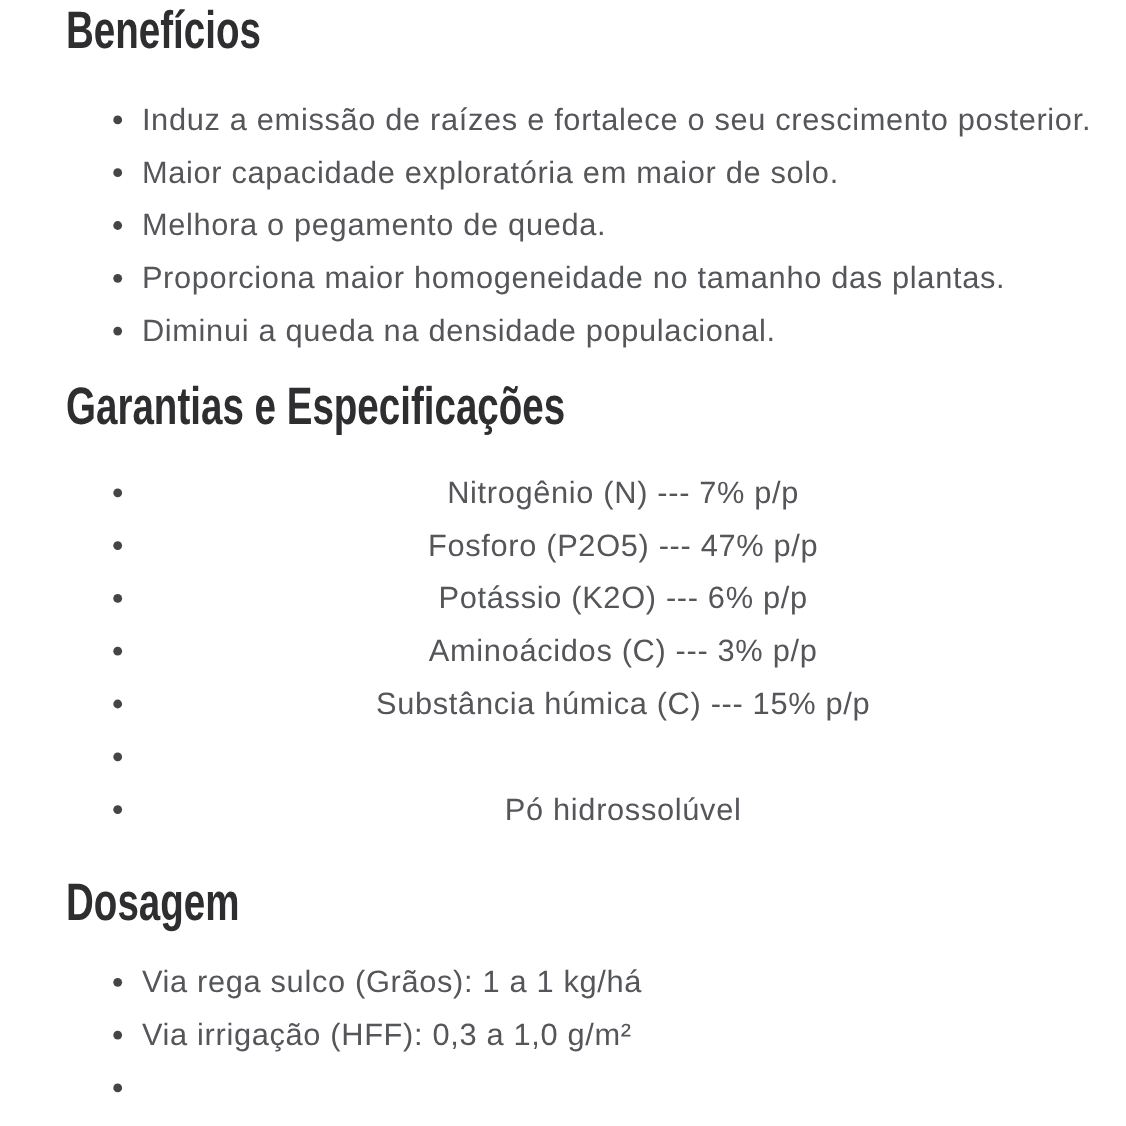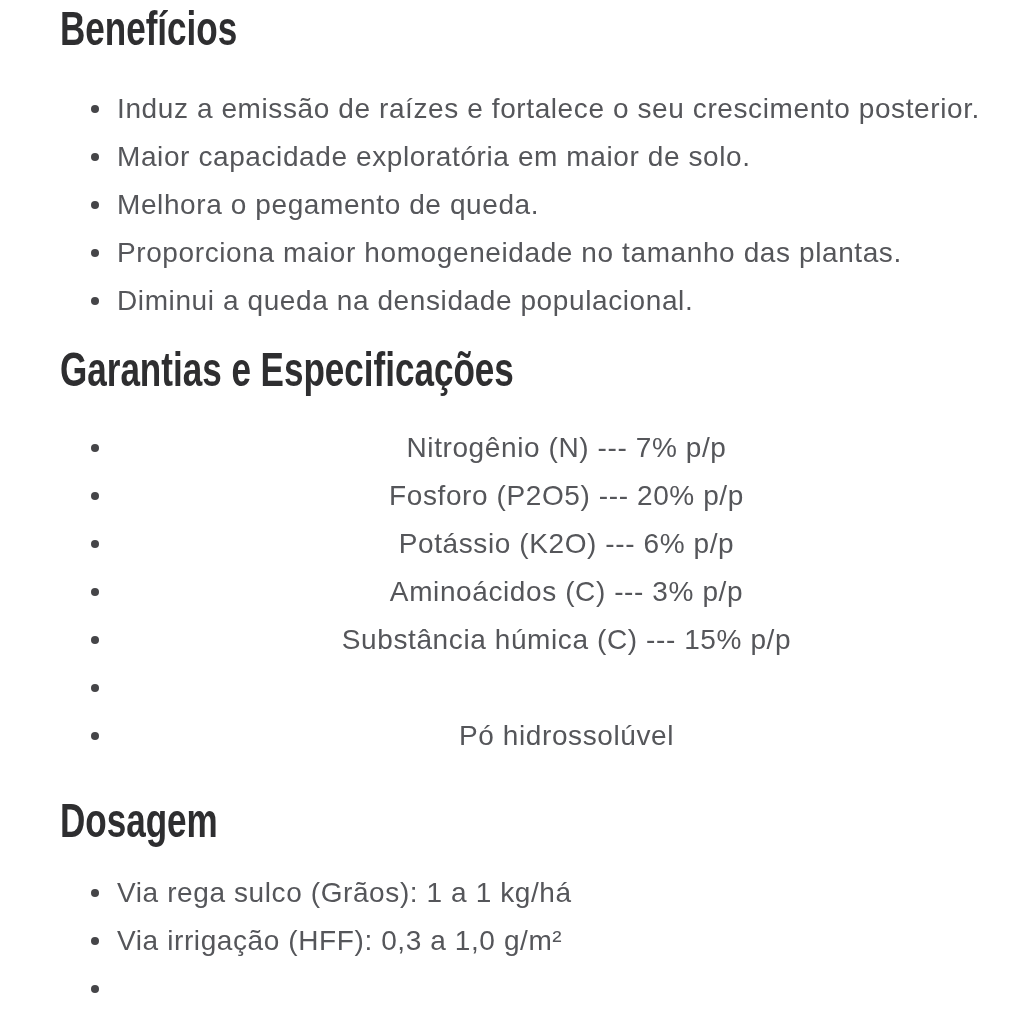--- a/index.html
+++ b/index.html
@@ -28,21 +28,21 @@
     color: #2e2e30;
     letter-spacing: 0;
     white-space: nowrap;
     transform: scaleX(0.73);
     transform-origin: 0 50%;
   }
   .heading.h-garantias { margin-top: 16px; }
   .heading.h-dosagem   { margin-top: 32px; }
   ul.bullet-list {
     list-style: none;
-    margin: 0;
+    margin: 12px;
     padding: 0 0 0 57px;
   }
   ul.list-beneficios { margin-top: 27px; }
   ul.list-garantias  { margin-top: 25px; text-align: center; }
   ul.list-dosagem    { margin-top: 19px; }
   ul.bullet-list li {
     position: relative;
     font-size: 28px;
     line-height: 48px;
     height: 48px;
@@ -76,21 +76,21 @@
       <li><span class="bullet-dot"></span><span class="li-text">Melhora o pegamento de queda.</span></li>
       <li><span class="bullet-dot"></span><span class="li-text">Proporciona maior homogeneidade no tamanho das plantas.</span></li>
       <li><span class="bullet-dot"></span><span class="li-text">Diminui a queda na densidade populacional.</span></li>
     </ul>
   </section>
 
   <section>
     <h2 class="heading h-garantias">Garantias e Especificações</h2>
     <ul class="bullet-list list-garantias">
       <li><span class="bullet-dot"></span><span class="li-text">Nitrogênio (N) --- 7% p/p</span></li>
-      <li><span class="bullet-dot"></span><span class="li-text">Fosforo (P2O5) --- 20% p/p</span></li>
+      <li><span class="bullet-dot"></span><span class="li-text">Fosforo (P2O5) --- 47% p/p</span></li>
       <li><span class="bullet-dot"></span><span class="li-text">Potássio (K2O) --- 6% p/p</span></li>
       <li><span class="bullet-dot"></span><span class="li-text">Aminoácidos (C) --- 3% p/p</span></li>
       <li><span class="bullet-dot"></span><span class="li-text">Substância húmica (C) --- 15% p/p</span></li>
       <li><span class="bullet-dot"></span></li>
       <li><span class="bullet-dot"></span><span class="li-text">Pó hidrossolúvel</span></li>
     </ul>
   </section>
 
   <section>
     <h2 class="heading h-dosagem">Dosagem</h2>

